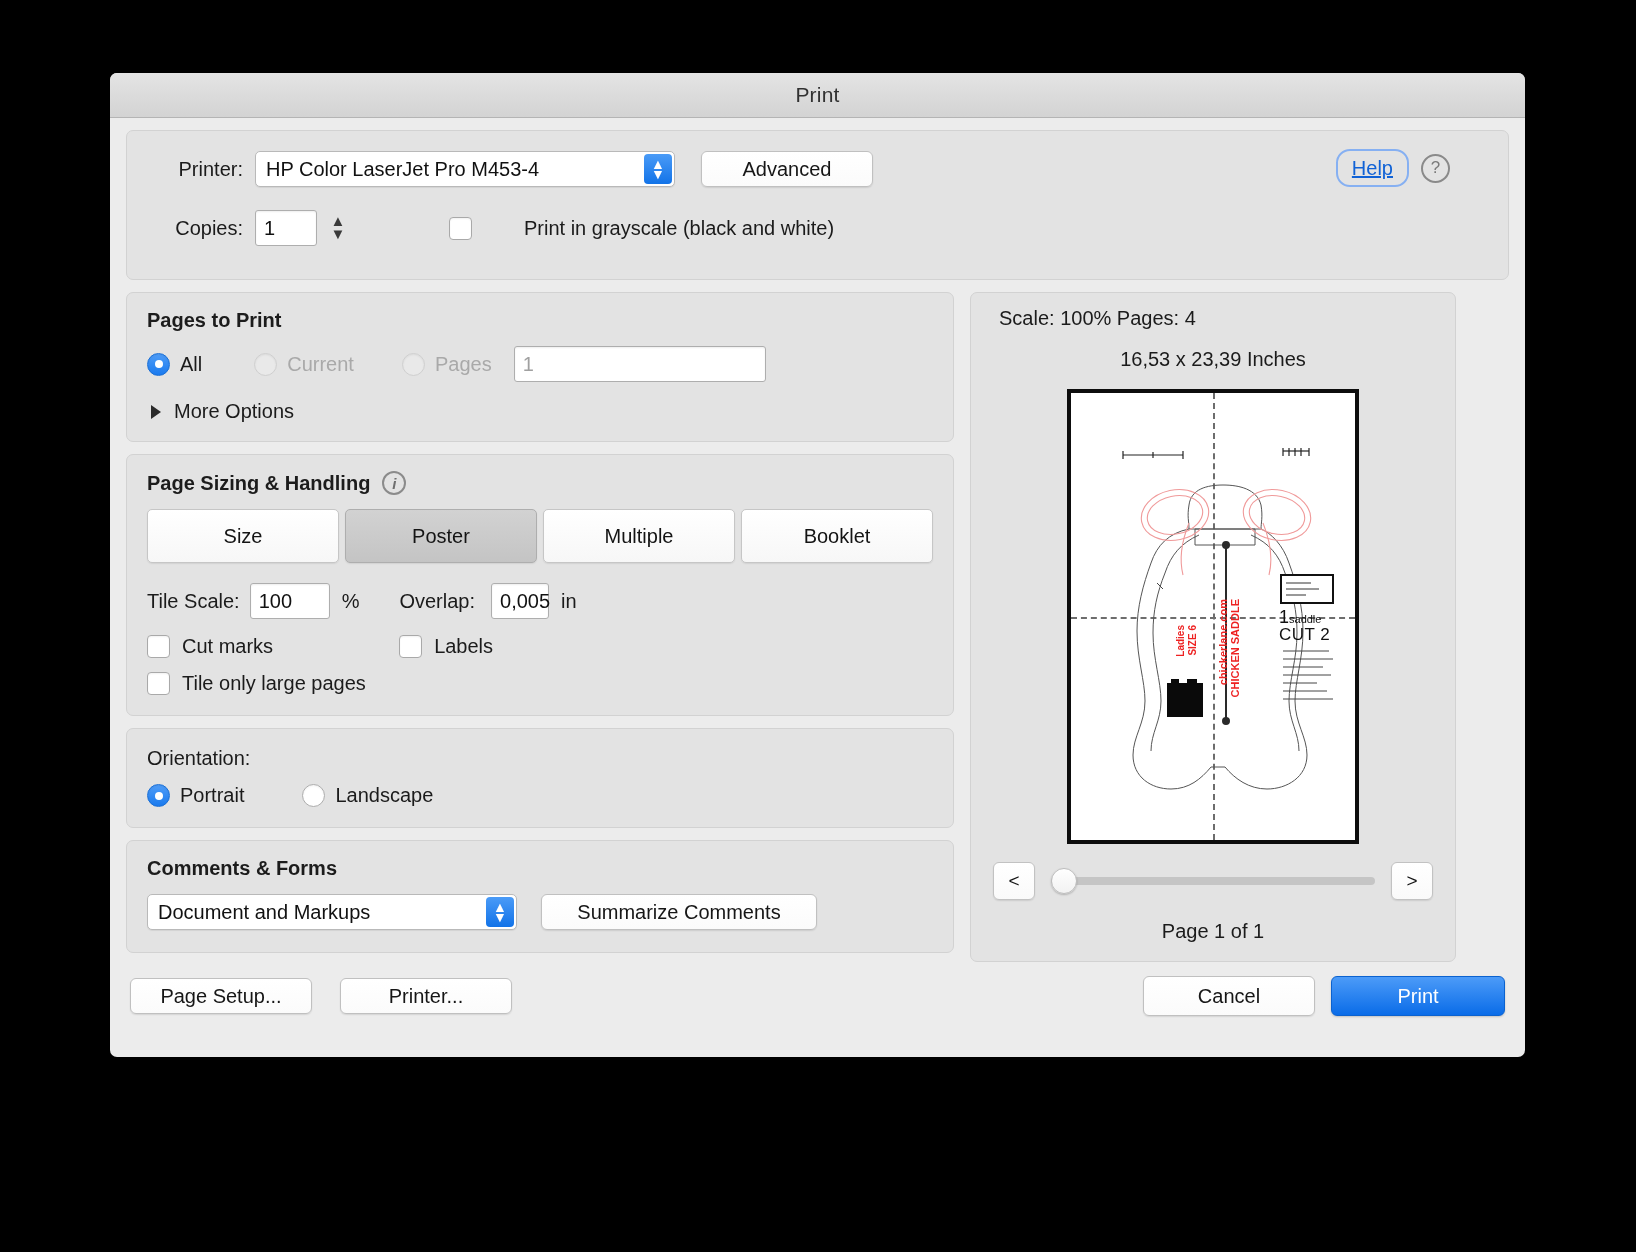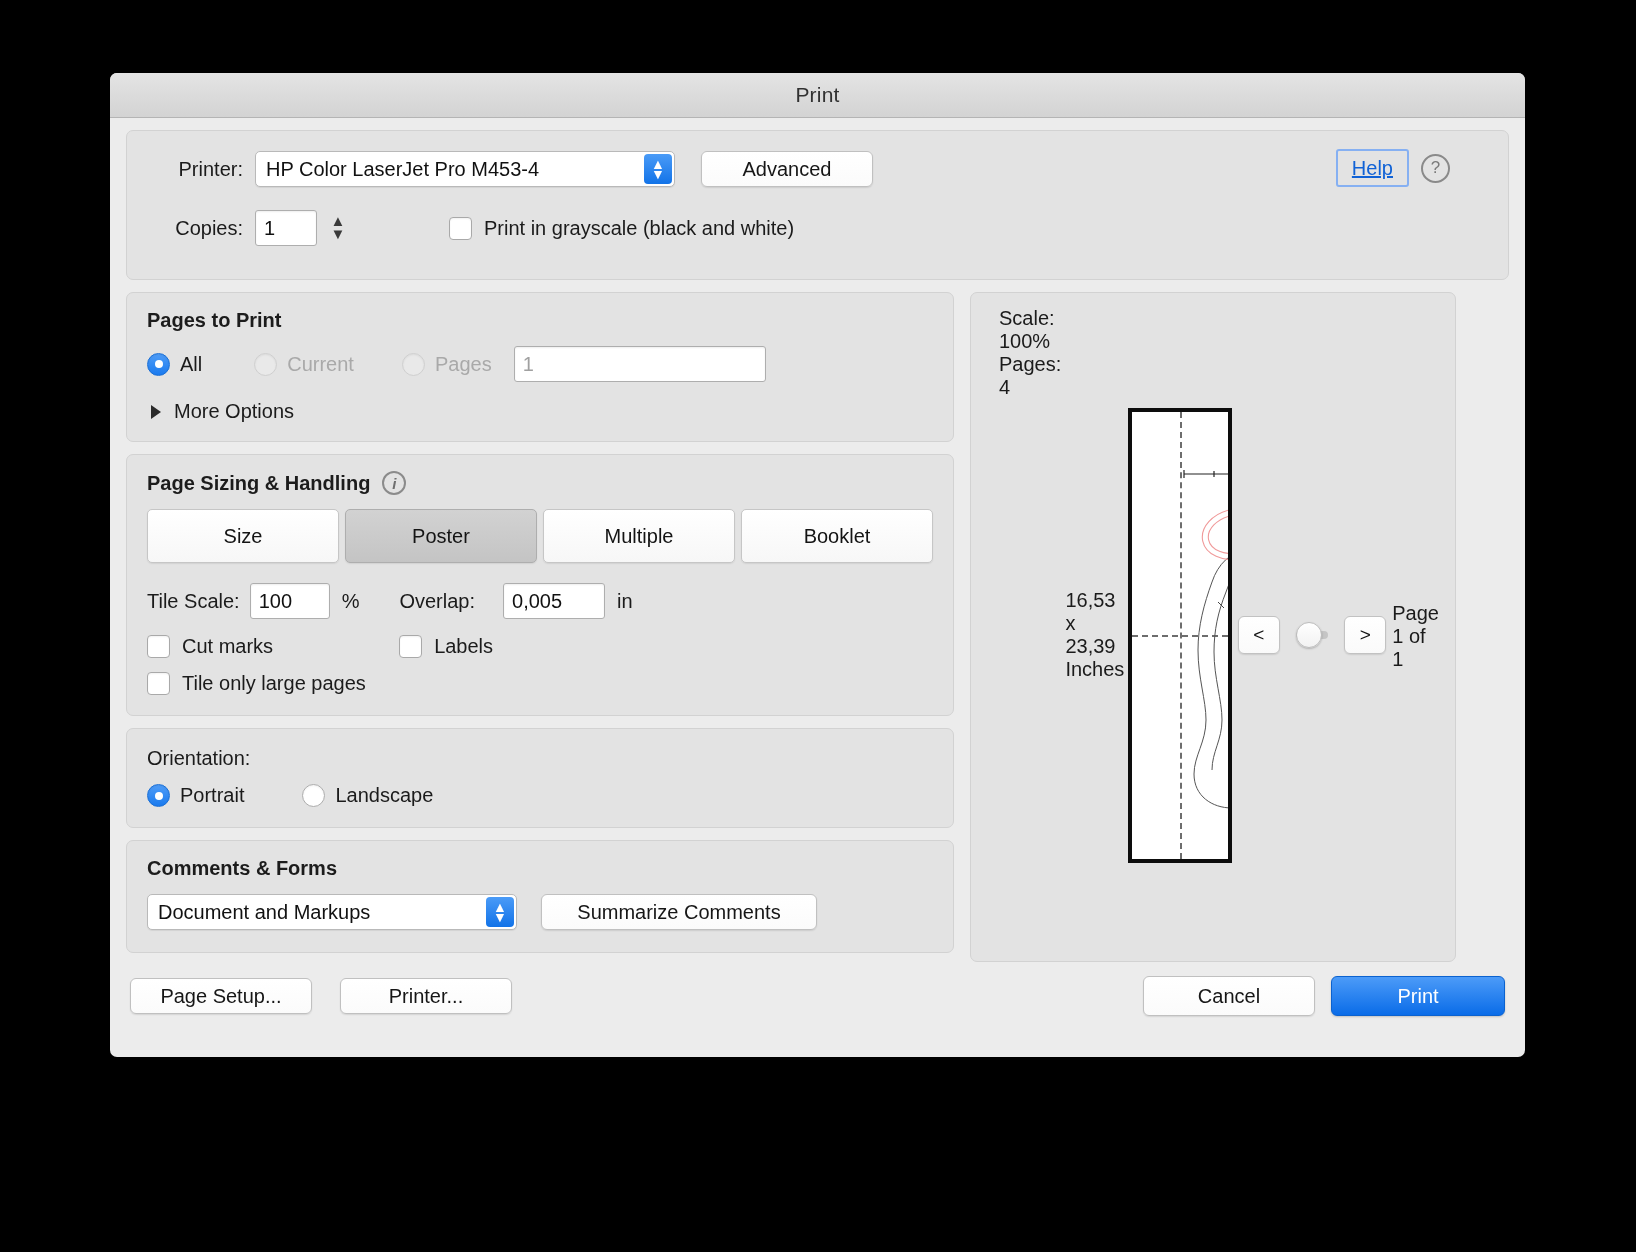--- a/index.html
+++ b/index.html
@@ -88,21 +88,21 @@
     cursor: default;
   }
   #advanced-btn { width: 172px; margin-left: 26px; }
 
   #help-wrap {
     position: absolute; right: 58px; top: 18px;
     display: flex; align-items: center;
   }
   #help-link-box {
     border: 2px solid #86b0f2;
-    border-radius: 3px;
+    border-radius: 14px;
     padding: 6px 14px 5px 14px;
   }
   #help-link {
     font-size: 20px; color: #1062d6;
     text-decoration: underline;
   }
   #help-icon {
     margin-left: 12px;
     width: 29px; height: 29px; border-radius: 50%;
     border: 2px solid #8a8a8a;
@@ -124,21 +124,21 @@
   }
   #copies-field { width: 62px; }
   .stepper {
     margin-left: 10px;
     width: 22px; height: 38px;
     display: flex; flex-direction: column;
     align-items: center; justify-content: center;
     color: #3a3a3a; font-size: 15px; line-height: 0.85;
   }
 
-  #grayscale-wrap { margin-left: 100px; display: flex; align-items: center; }
+  #grayscale-wrap { margin-left: 100px; display: flex; align-items: center; gap: 40px; }
   .cbox {
     width: 23px; height: 23px;
     background: #fff; border: 1px solid #a9a9a9;
     border-radius: 4px;
     box-shadow: inset 0 1px 2px rgba(0,0,0,0.06);
   }
   .cbox-label { font-size: 20px; color: #1b1b1b; margin-left: 12px; }
 
   
   #main-cols { display: flex; margin-top: 12px; }
@@ -201,40 +201,40 @@
     display: flex; align-items: center; justify-content: center;
     font-size: 20px; color: #141414;
     box-shadow: 0 1px 1.5px rgba(0,0,0,0.08);
   }
   .seg.selected {
     background: linear-gradient(to bottom, #d2d2d2, #c4c4c4);
     border-color: #aeaeae;
   }
   #tile-row { display: flex; align-items: center; margin-top: 20px; }
   #tile-scale-field { width: 80px; margin-left: 10px; }
-  #overlap-field { width: 102px; margin-left: 28px; }
+  #overlap-field { width: 58px; margin-left: 16px; }
   .unit { font-size: 20px; color: #1b1b1b; margin-left: 12px; }
   #checks-row1 { display: flex; align-items: center; margin-top: 16px; }
   #checks-row2 { display: flex; align-items: center; margin-top: 14px; }
 
   
   #orient-group { padding: 18px 20px 20px 20px; margin-top: 12px; }
   #orient-radios { display: flex; align-items: center; margin-top: 14px; }
 
   
   #comments-group { padding: 16px 20px 22px 20px; margin-top: 12px; }
   #comments-row { display: flex; align-items: center; margin-top: 14px; }
   #comments-popup { width: 370px; }
   #summarize-btn { width: 276px; margin-left: 24px; }
 
   
   #preview-group {
     padding: 14px 16px 16px 16px;
     height: 670px;
-    display: flex; flex-direction: row; align-items: center;
+    display: flex; flex-direction: column; align-items: center;
   }
   #scale-line { font-size: 20px; color: #1b1b1b; align-self: flex-start; margin-left: 12px; }
   #dims-line { font-size: 20px; color: #1b1b1b; margin-top: 18px; }
 
   #page-preview {
     margin-top: 18px;
     width: 292px; height: 455px;
     background: #ffffff;
     border: 4px solid #0d0d0d;
     position: relative;

